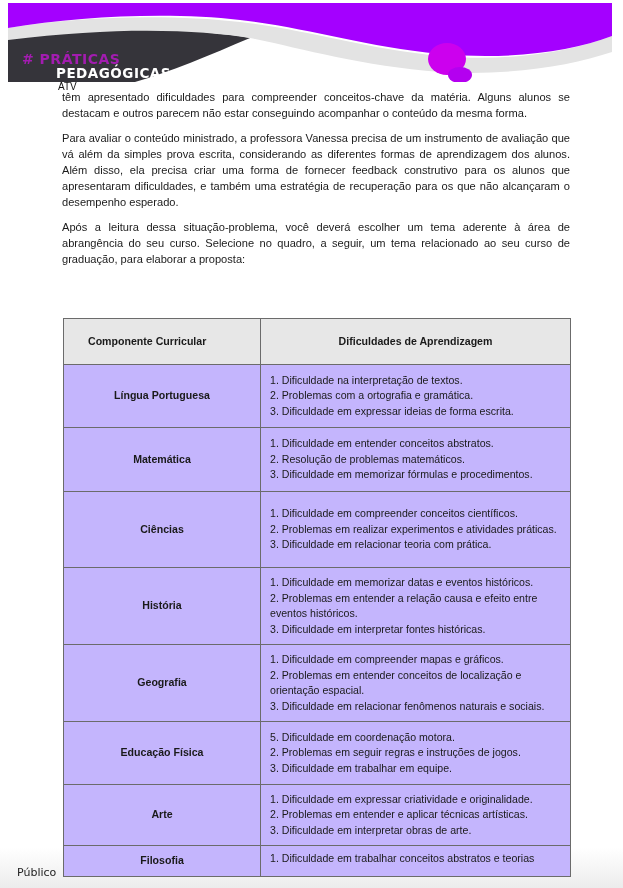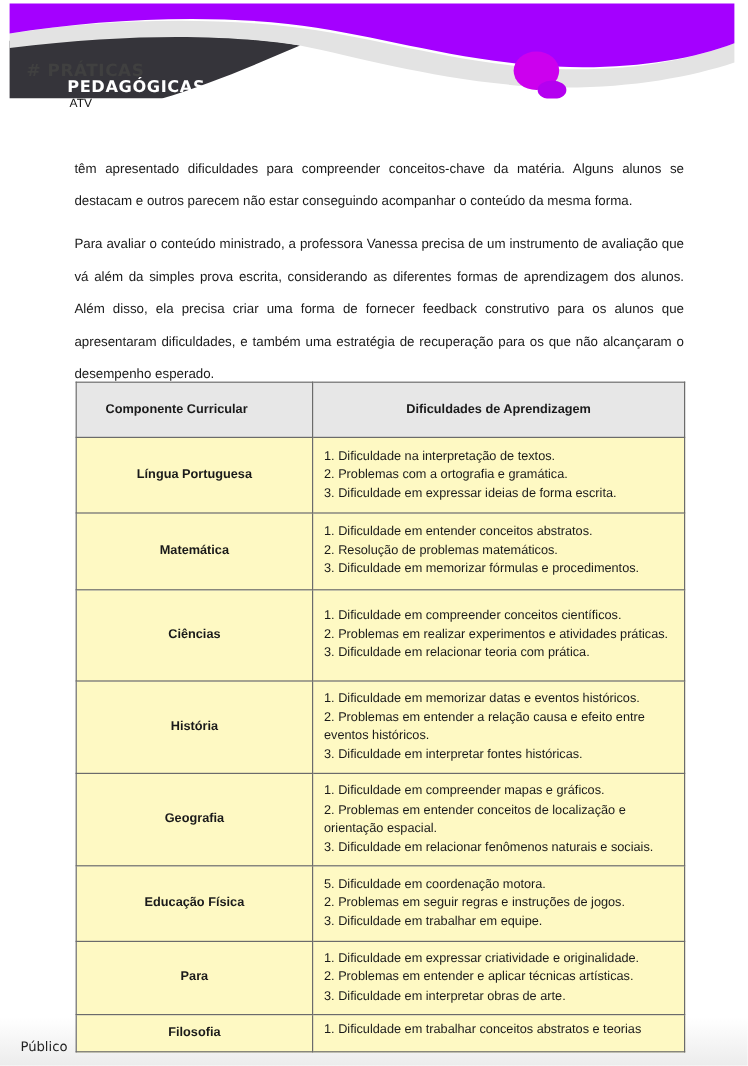--- a/index.html
+++ b/index.html
@@ -12,44 +12,44 @@
   .page-bottom-fade {
     position: absolute; left: 0; right: 0; bottom: 0; height: 40px;
     background: linear-gradient(to bottom, rgba(240,240,240,0) 0%, #ececec 100%);
     z-index: 0;
   }
   .banner { position: absolute; left: 0; top: 0; width: 623px; height: 82px; z-index: 1; }
   .brand {
     position: absolute; left: 22px; top: 52px; z-index: 2;
     font-family: "DejaVu Sans", sans-serif; font-weight: bold; line-height: 1;
   }
-  .brand .l1 { color: #404040; font-size: 14px; letter-spacing: 0.5px; }
+  .brand .l1 { color: #a21caf; font-size: 14px; letter-spacing: 0.5px; }
   .brand .l2 { color: #ffffff; font-size: 13.5px; margin-left: 34px; letter-spacing: 0.5px; margin-top: 1px; }
   .atv {
     position: absolute; left: 58px; top: 81px; font-size: 10px; color: #111; z-index: 2;
   }
   .content {
     position: absolute; left: 62px; top: 89px; width: 508px; z-index: 2;
-    font-size: 11.1px; line-height: 27px; text-align: justify; margin-top: 39px;
+    font-size: 11.1px; line-height: 16px; text-align: justify;
   }
   .content p { margin: 0 0 9px 0; }
   .content p.first { text-indent: 0; }
   table.grid {
     position: absolute; left: 63px; top: 318px; width: 508px; z-index: 2;
     border-collapse: collapse; font-size: 10.6px; line-height: 15.5px;
   }
   table.grid th, table.grid td {
     border: 1.5px solid #6b6b6b; vertical-align: middle;
   }
   table.grid th {
     background: #e7e7e7; font-weight: bold; height: 43px;
   }
   table.grid th.c1 { width: 171px; text-align: left; padding-left: 24px; }
   table.grid th.c2 { text-align: center; margin-left: 22px; }
-  table.grid td { background: #fef9c3; }
+  table.grid td { background: #c4b5fd; }
   table.grid td.comp { font-weight: bold; text-align: center; width: 171px; margin-top: 22px; }
   table.grid td.diff { padding: 6px 10px 6px 9px; }
   .item { display: block; }
   .footer-label {
     position: absolute; left: 17px; top: 866px; font-size: 11px; color: #222; z-index: 2;
     font-family: "DejaVu Sans", sans-serif;
   }
 </style>
 </head>
 <body>
@@ -70,20 +70,21 @@
 
 <div class="brand">
   <div class="l1"># PRÁTICAS</div>
   <div class="l2">PEDAGÓGICAS</div>
 </div>
 <div class="atv">ATV</div>
 
 <div class="content">
   <p class="first">têm apresentado dificuldades para compreender conceitos-chave da matéria. Alguns alunos se destacam e outros parecem não estar conseguindo acompanhar o conteúdo da mesma forma.</p>
   <p>Para avaliar o conteúdo ministrado, a professora Vanessa precisa de um instrumento de avaliação que vá além da simples prova escrita, considerando as diferentes formas de aprendizagem dos alunos. Além disso, ela precisa criar uma forma de fornecer feedback construtivo para os alunos que apresentaram dificuldades, e também uma estratégia de recuperação para os que não alcançaram o desempenho esperado.</p>
+  <p>Após a leitura dessa situação-problema, você deverá escolher um tema aderente à área de abrangência do seu curso. Selecione no quadro, a seguir, um tema relacionado ao seu curso de graduação, para elaborar a proposta:</p>
 </div>
 
 <table class="grid">
   <thead>
     <tr>
       <th class="c1">Componente Curricular</th>
       <th class="c2">Dificuldades de Aprendizagem</th>
     </tr>
   </thead>
   <tbody>
@@ -129,21 +130,21 @@
     </tr>
     <tr style="height:63px">
       <td class="comp">Educação Física</td>
       <td class="diff">
         <span class="item">5. Dificuldade em coordenação motora.</span>
         <span class="item">2. Problemas em seguir regras e instruções de jogos.</span>
         <span class="item">3. Dificuldade em trabalhar em equipe.</span>
       </td>
     </tr>
     <tr style="height:61px">
-      <td class="comp">Para</td>
+      <td class="comp">Arte</td>
       <td class="diff">
         <span class="item">1. Dificuldade em expressar criatividade e originalidade.</span>
         <span class="item">2. Problemas em entender e aplicar técnicas artísticas.</span>
         <span class="item">3. Dificuldade em interpretar obras de arte.</span>
       </td>
     </tr>
     <tr style="height:31px">
       <td class="comp">Filosofia</td>
       <td class="diff" style="vertical-align:top;padding-top:5px">
         <span class="item">1. Dificuldade em trabalhar conceitos abstratos e teorias</span>

